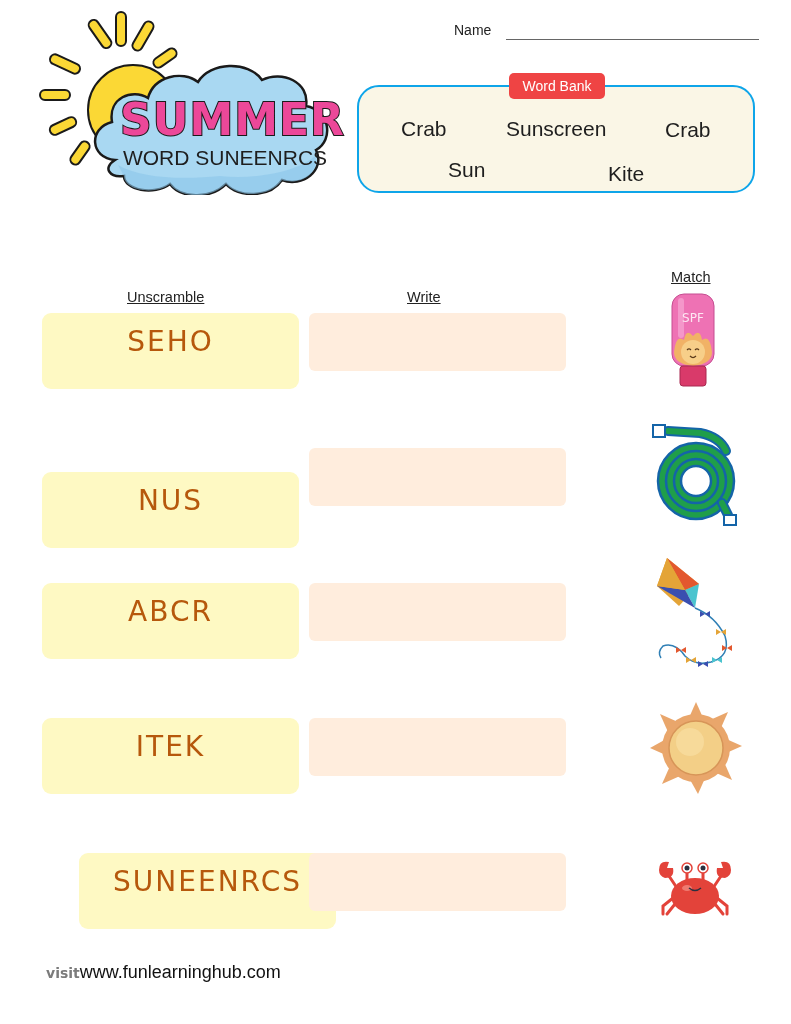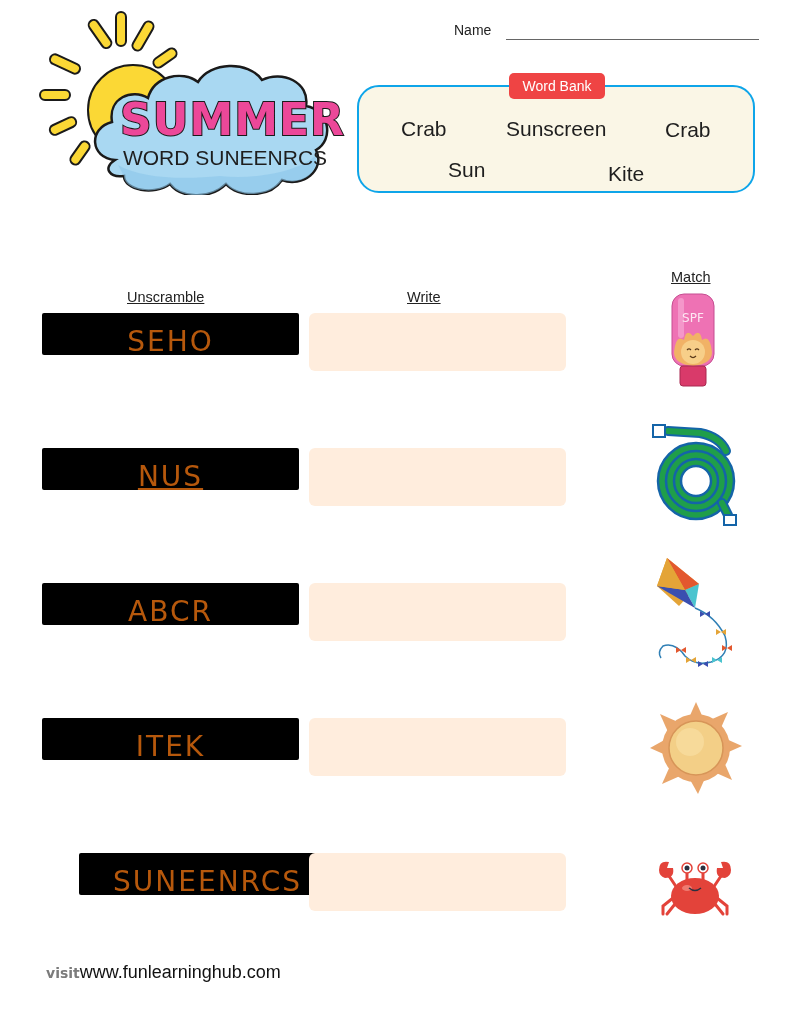--- a/index.html
+++ b/index.html
@@ -34,21 +34,21 @@
   .wb-word { position: absolute; font-size: 21px; color: #1e1e1e; }
 
   
   #instructions { left: 150px; top: 215px; width: 486px; text-align: center; font-size: 15.5px; line-height: 21px; color: #4a3434; }
 
   
   .col-head { position: absolute; font-size: 14.5px; text-decoration: underline; color: #222; }
 
   
   .scramble-box {
-    position: absolute; left: 42px; width: 257px; height: 42px; background: #000000; border-radius: 2px;
+    position: absolute; left: 42px; width: 257px; height: 76px; background: #fef9c3; border-radius: 9px;
     text-align: center; line-height: 58px; font-family: "DejaVu Sans", sans-serif; font-size: 28px; color: #b6580c; letter-spacing: 2px;
   }
   .write-box {
     position: absolute; left: 309px; width: 257px; height: 58px; background: #ffeddd; border-radius: 6px;
   }
   .match-pic { position: absolute; }
 
   #footer { left: 46px; top: 962px; font-size: 18px; color: #111; }
   #footer-visit { font-family: "DejaVu Sans", sans-serif; font-weight: bold; color: #7b7b7b; font-size: 14px; }
 </style>
@@ -95,21 +95,21 @@
 <div id="instructions" class="abs">
 </div>
 
 <div class="col-head" style="left:127px;top:289px;">Unscramble</div>
 <div class="col-head" style="left:407px;top:289px;">Write</div>
 <div class="col-head" style="left:671px;top:269px;">Match</div>
 
 <div class="scramble-box" style="top:313px;">SEHO</div>
 <div class="write-box" style="top:313px;"></div>
 
-<div class="scramble-box" style="top:448px;text-decoration:underline;">NUS</div>
+<div class="scramble-box" style="top:472px;">NUS</div>
 <div class="write-box" style="top:448px;"></div>
 
 <div class="scramble-box" style="top:583px;">ABCR</div>
 <div class="write-box" style="top:583px;"></div>
 
 <div class="scramble-box" style="top:718px;">ITEK</div>
 <div class="write-box" style="top:718px;"></div>
 
 <div class="scramble-box" style="top:853px;margin-left:37px;">SUNEENRCS</div>
 <div class="write-box" style="top:853px;"></div>

